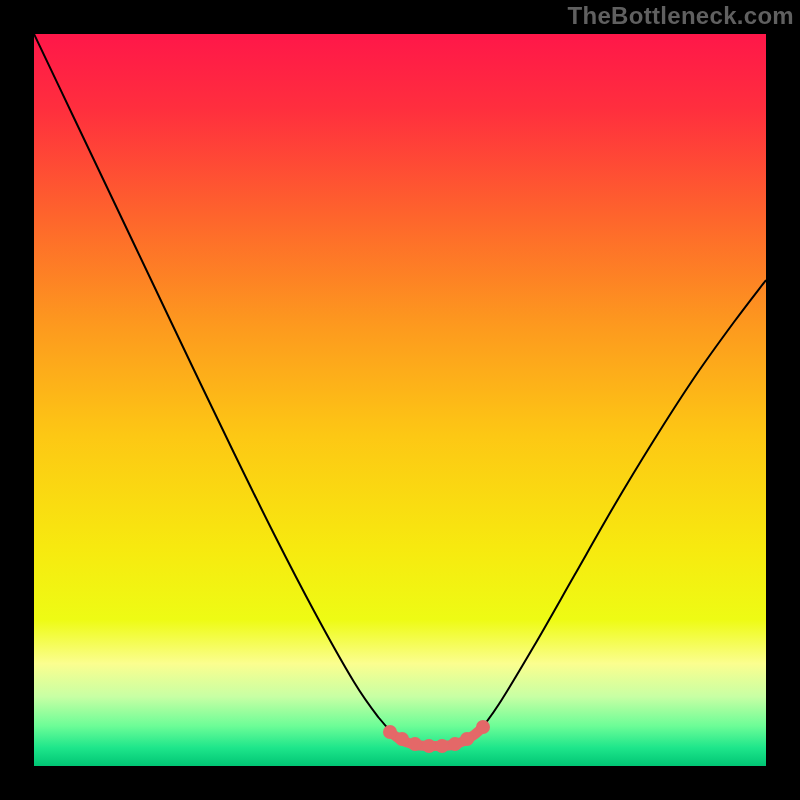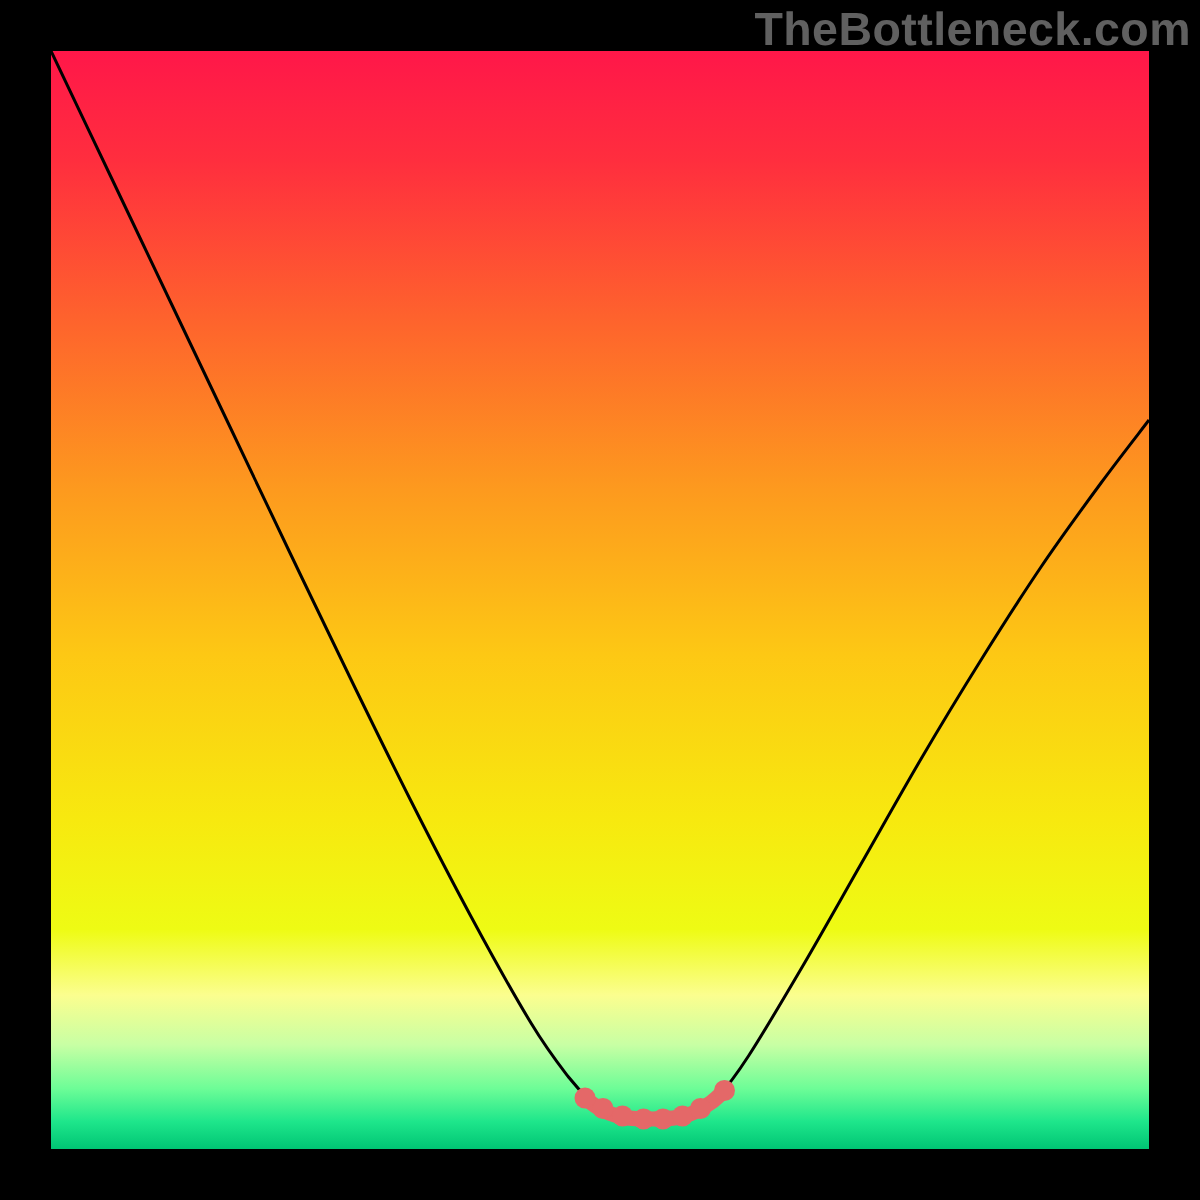--- a/index.html
+++ b/index.html
@@ -16,21 +16,21 @@
     top: 34px;
     width: 732px;
     height: 732px;
     overflow: hidden;
   }
   .watermark {
     position: absolute;
     top: 2px;
     right: 6px;
     font-family: Arial, Helvetica, sans-serif;
-    font-size: 31px;
+    font-size: 24px;
     font-weight: 600;
     color: #606060;
     letter-spacing: 0.3px;
   }
   svg { display: block; }
 </style>
 </head>
 <body>
 
 <div class="watermark">TheBottleneck.com</div>

